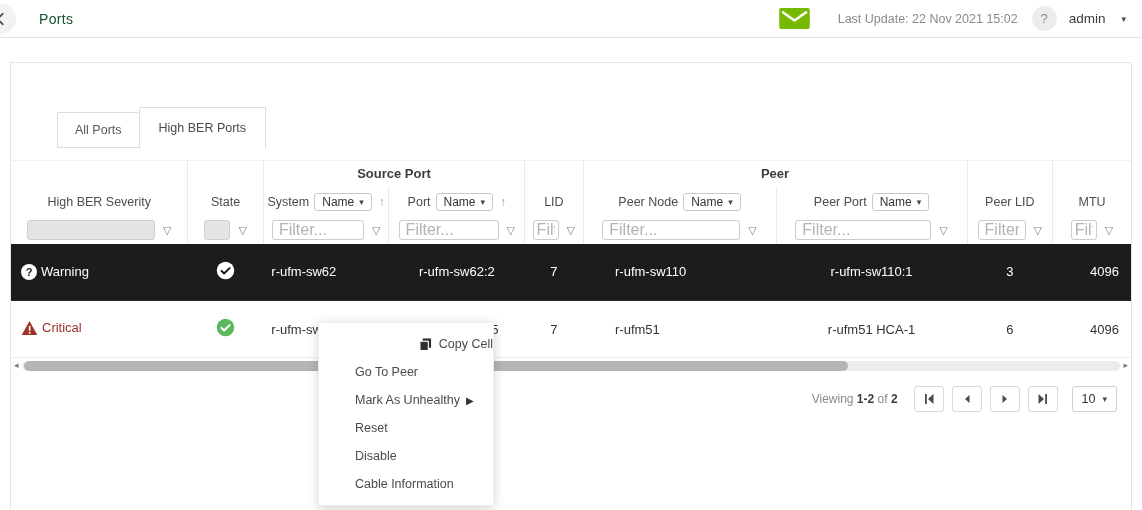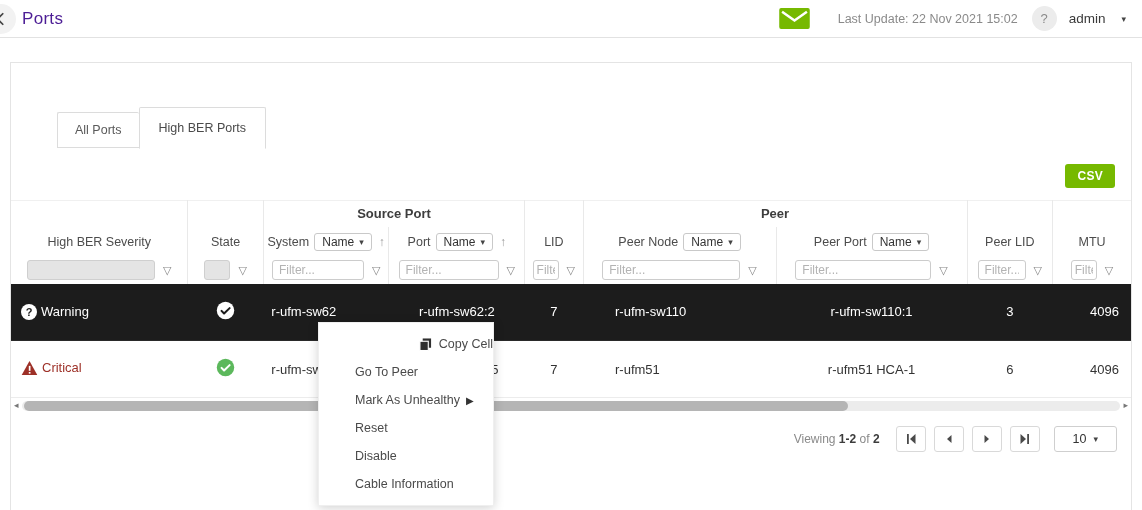--- a/index.html
+++ b/index.html
@@ -3,21 +3,21 @@
 <meta charset="utf-8">
 <style>
   html,body{margin:0;padding:0;background:#fff;width:1142px;height:510px;overflow:hidden;
     font-family:"Liberation Sans","DejaVu Sans",sans-serif;position:relative;}
   *{box-sizing:border-box;}
 
   
   .topbar{height:38px;border-bottom:1px solid #e2e2e2;display:flex;align-items:center;position:relative;}
   .back-btn{position:absolute;left:-14px;top:4px;width:30px;height:30px;border-radius:50%;
     background:#f2f2f2;display:flex;align-items:center;justify-content:center;}
-  .page-title{margin-left:22px;font-size:17px;color:#4c1d95;letter-spacing:.3px;}
+  .page-title{margin-left:39px;font-size:14px;color:#14532d;letter-spacing:.3px;}
   .topbar-spacer{flex:1;}
   .mail-icon{margin-right:28px;display:flex;}
   .last-update{font-size:12.5px;color:#8a8a8a;margin-right:14px;white-space:nowrap;}
   .help-btn{width:25px;height:25px;border-radius:50%;background:#ececec;color:#8a8a8a;
     font-size:13px;display:flex;align-items:center;justify-content:center;margin-right:12px;}
   .user-menu{display:flex;align-items:center;gap:16px;margin-right:16px;font-size:13.5px;color:#3a3a3a;}
   .chev{font-size:9px;color:#444;}
 
   
   .card{position:absolute;top:62px;left:10px;right:10px;bottom:-8px;background:#fff;
@@ -42,21 +42,21 @@
   .grp-row td:last-child{border-right:none;}
   .hdr-row th{height:30px;font-weight:normal;font-size:12.5px;color:#4c4c4c;text-align:center;
     border-right:1px solid #e9e9e9;white-space:nowrap;overflow:hidden;margin-top:16px;}
   .hdr-row th:last-child{border-right:none;}
   .hsel{display:inline-flex;align-items:center;gap:5px;border:1px solid #c9c9c9;border-radius:3px;
     padding:1px 7px;font-size:12px;color:#333;background:#fff;margin-left:5px;}
   .sort{color:#999;margin-left:7px;font-size:12px;}
   .flt-row td{height:27px;border-right:1px solid #e9e9e9;padding:0 5px;}
   .flt-row td:last-child{border-right:none;}
   .fcell{display:flex;align-items:center;justify-content:center;gap:8px;}
-  .fin{border:1px solid #ccc;border-radius:3px;height:20px;font-size:12px;padding:0 6px;
+  .fin{border:1px solid #ccc;border-radius:3px;height:20px;font-size:16px;padding:0 6px;
     color:#555;outline:none;min-width:0;font-family:inherit;}
   .fin::placeholder{color:#b3b3b3;}
   .fsel{background:#e4e4e4;border:1px solid #cfcfcf;border-radius:3px;height:20px;}
   .funnel{color:#888;font-size:11px;line-height:1;}
 
   .data-row td{height:57px;font-size:13px;color:#333;border-bottom:1px solid #ececec;
     white-space:nowrap;overflow:hidden;}
   .data-row.selected td{background:#1c1c1c;color:#fff;border-bottom:1px solid #2a2a2a;}
   td.c-sev{text-align:left;padding-left:10px;}
   td.c-state{text-align:center;}
@@ -76,21 +76,21 @@
   .hs-arrow{font-size:9px;color:#777;line-height:1;}
   .hs-track{flex:1;height:10px;background:#ececec;border-radius:5px;position:relative;}
   .hs-thumb{position:absolute;left:2px;top:0;height:10px;width:75%;background:#b5b5b5;border-radius:5px;}
 
   
   .pager{display:flex;justify-content:flex-end;align-items:center;gap:6px;margin:14px 14px 0 0;
     font-size:12px;color:#8a8a8a;}
   .pager b{color:#3c3c3c;font-weight:bold;}
   .pg-btn{width:30px;height:26px;border:1px solid #d9d9d9;border-radius:3px;background:#fff;
     display:flex;align-items:center;justify-content:center;margin-left:2px;}
-  .pg-size{height:26px;border:1px solid #cfcfcf;border-radius:3px;padding:0 18px;display:flex;
+  .pg-size{height:26px;border:1px solid #cfcfcf;border-radius:3px;padding:0 9px;display:flex;
     align-items:center;gap:7px;font-size:12.5px;color:#333;margin-left:8px;background:#fff;}
   .pager-text{margin-right:8px;}
 
   
   .ctx-menu{position:absolute;left:318px;top:322px;width:176px;background:#fff;z-index:10;
     border:1px solid #efefef;box-shadow:0 2px 10px rgba(0,0,0,.18);padding:7px 0;}
   .ctx-item{height:28px;display:flex;align-items:center;padding-left:36px;font-size:12.5px;
     color:#4a4a4a;white-space:nowrap;}
   .ctx-item.with-icon{padding-left:29px;justify-content:flex-end;}
   .copy-ic{margin-right:7px;display:flex;}
@@ -127,23 +127,20 @@
 
   <div class="tabs">
     <div class="tab inactive">
       <span>All Ports</span>
     </div>
     <div class="tab active">
       <span>High BER Ports</span>
     </div>
   </div>
 
-  <div class="csv-row">
-    <button class="csv-btn">CSV</button>
-  </div>
 
   <table class="ports">
     <colgroup>
       <col style="width:176px">
         <col style="width:75px">
         <col style="width:125px">
         <col style="width:135px">
       <col style="width:58px">
         <col style="width:192px">
         <col style="width:190px">

